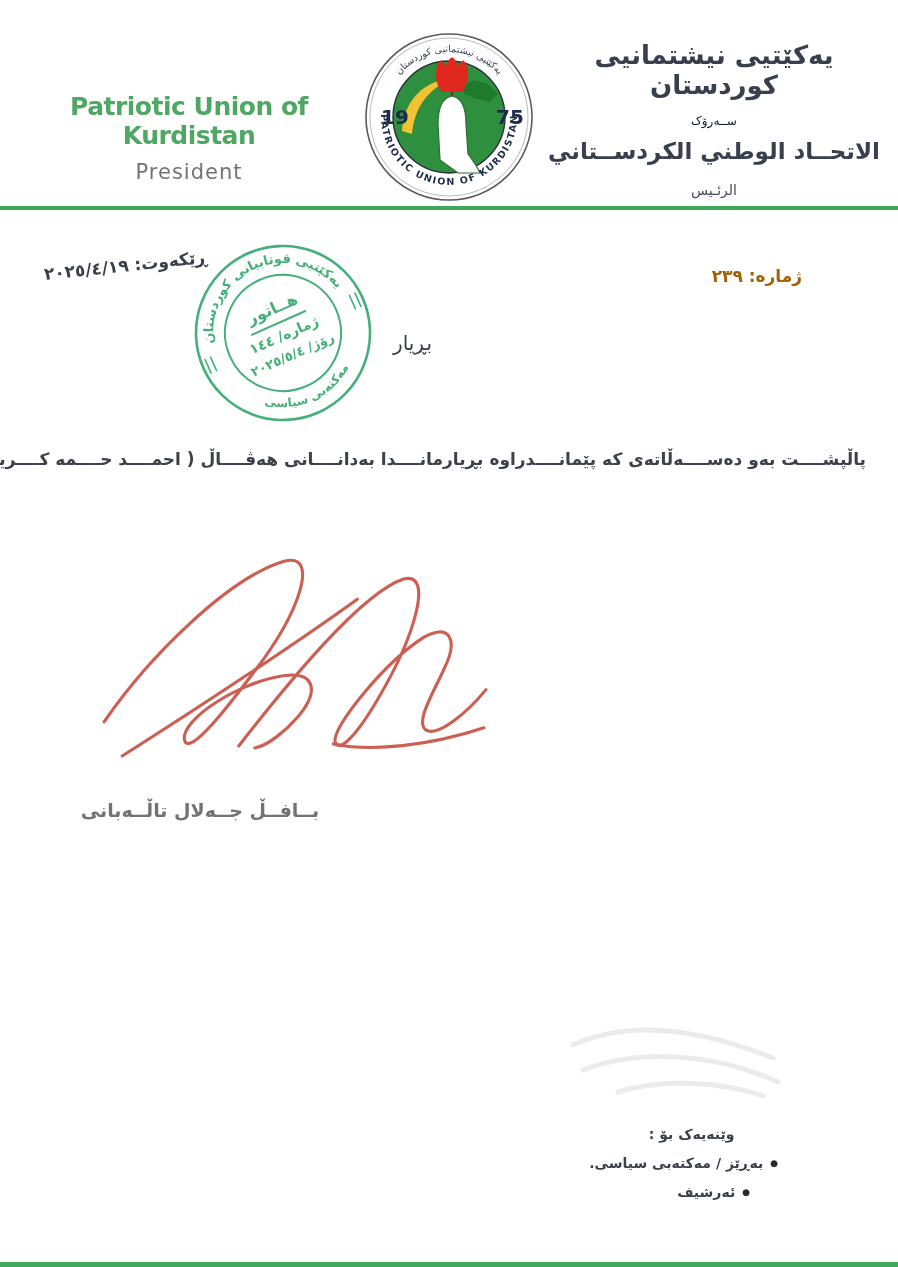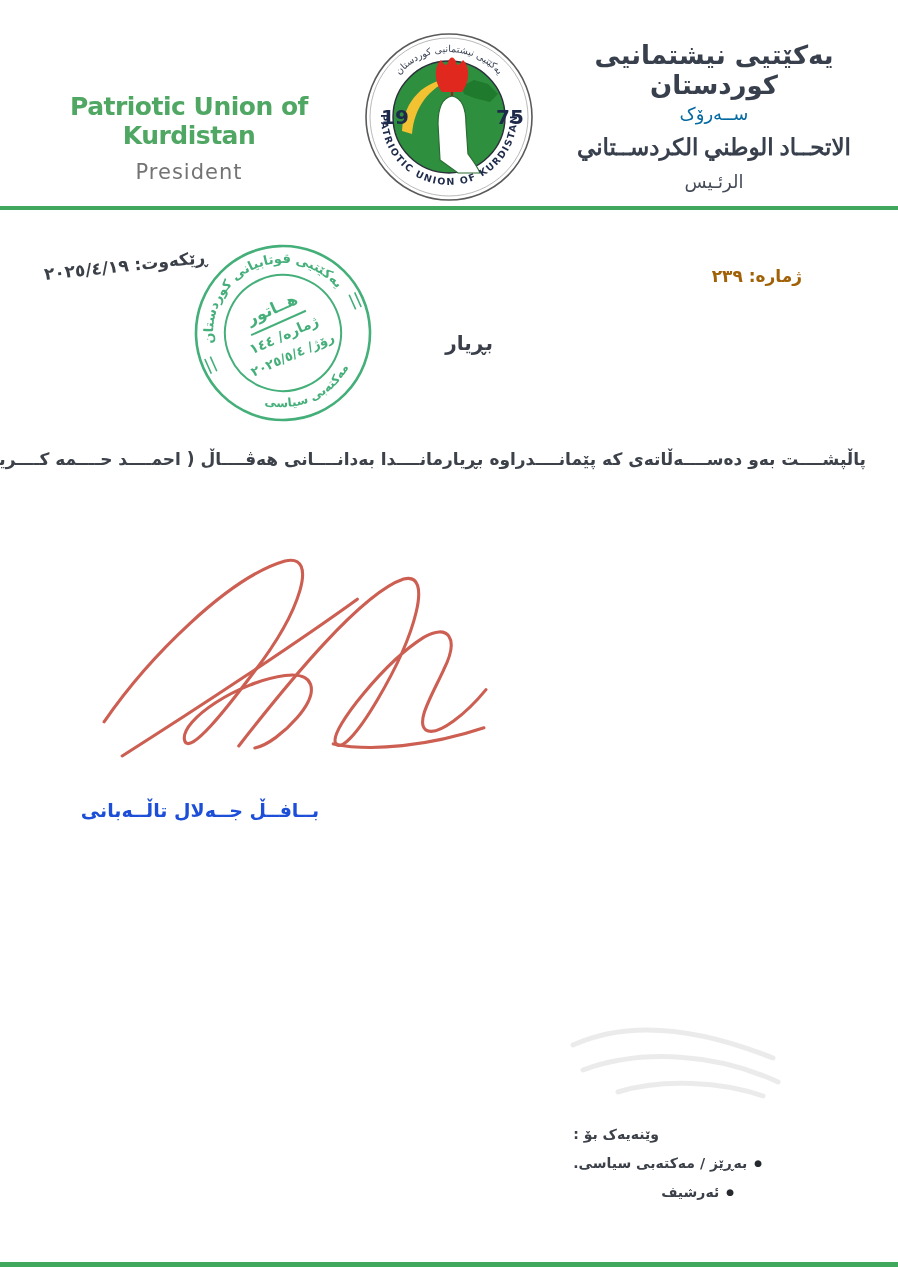--- a/index.html
+++ b/index.html
@@ -9,23 +9,23 @@
   
   .header-left{position:absolute;left:26px;top:92px;width:326px;text-align:center;}
   .en-org{font-size:25px;font-weight:bold;color:#4fa763;letter-spacing:-0.5px;}
   .en-role{font-size:21px;color:#737373;margin-top:10px;letter-spacing:1px;}
 
   .logo-wrap{position:absolute;left:362px;top:28px;width:174px;height:178px;}
 
   .header-right{position:absolute;left:538px;top:40px;width:352px;text-align:center;
                 direction:rtl;color:#39404d;}
   .ku-org{font-size:26px;font-weight:bold;}
-  .ku-role{font-size:18px;margin-top:3px;color:#0369a1;}
-  .ar-org{font-size:23px;font-weight:bold;margin-top:10px;font-family:Liberation Serif, serif;}
-  .ar-role{font-size:18px;margin-top:10px;color:#444b57;}
+  .ku-role{font-size:12px;margin-top:14px;color:#0f172a;}
+  .ar-org{font-size:23px;font-weight:bold;margin-top:10px;}
+  .ar-role{font-size:14px;margin-top:18px;color:#444b57;}
 
   .rule-top{position:absolute;left:0;top:206px;width:898px;height:4px;background:#3fa85c;}
   .rule-bottom{position:absolute;left:0;bottom:0;width:898px;height:5px;background:#3fa85c;}
 
   
   .ref-number{position:absolute;right:96px;top:266px;direction:rtl;font-size:17px;
               font-weight:bold;color:#a16207;}
   .ref-date{position:absolute;left:44px;top:264px;direction:rtl;font-size:17px;
             font-weight:bold;color:#3a3f48;transform:rotate(-6deg);transform-origin:left center;}
 
@@ -34,36 +34,36 @@
          transform:rotate(-24deg);opacity:0.88;}
   .stamp svg{position:absolute;left:0;top:0;}
   .stamp-text{position:absolute;width:100%;text-align:center;direction:rtl;
               color:#2ca468;font-weight:bold;}
   .st-title{top:58px;font-size:16px;}
   .st-underline{position:absolute;left:64px;top:82px;width:60px;border-top:2px solid #2ca468;}
   .st-number{top:88px;font-size:14px;}
   .st-date{top:110px;font-size:13px;}
 
   
-  .decision-heading{position:absolute;left:393px;top:331px;width:100px;text-align:right;
-                    font-size:20px;font-weight:bold;color:#3a3f49;direction:rtl;}
+  .decision-heading{position:absolute;left:393px;top:331px;width:100px;text-align:left;
+                    font-size:20px;font-weight:normal;color:#3a3f49;direction:rtl;}
   .body-text{position:absolute;left:36px;top:436px;width:830px;direction:rtl;
              text-align:right;color:#3c414a;font-size:17px;font-weight:bold;
              line-height:47px;white-space:nowrap;}
 
   
   .signature{position:absolute;left:88px;top:548px;width:402px;height:228px;}
   .signatory-name{position:absolute;left:80px;top:799px;width:240px;text-align:center;
-                  direction:rtl;font-size:19px;font-weight:bold;color:#1d4ed8;}
+                  direction:rtl;font-size:19px;font-weight:bold;color:#737373;}
 
   
   .smudge{position:absolute;left:548px;top:990px;width:250px;height:120px;opacity:0.55;}
 
   
-  .copies{position:absolute;right:120px;top:1126px;direction:rtl;text-align:left;
+  .copies{position:absolute;right:104px;top:1126px;direction:rtl;text-align:center;
           color:#3c4049;font-size:14px;font-weight:bold;}
   .copies-heading{margin-bottom:13px;}
   .copy-item{display:flex;align-items:center;gap:7px;margin-bottom:13px;}
   .copy-item .bullet{font-size:9px;line-height:1;color:#26292e;}
   .copy-item.indent1{margin-right:16px;}
   .copy-item.indent2{margin-right:44px;}
 </style>
 </head>
 <body>
 

